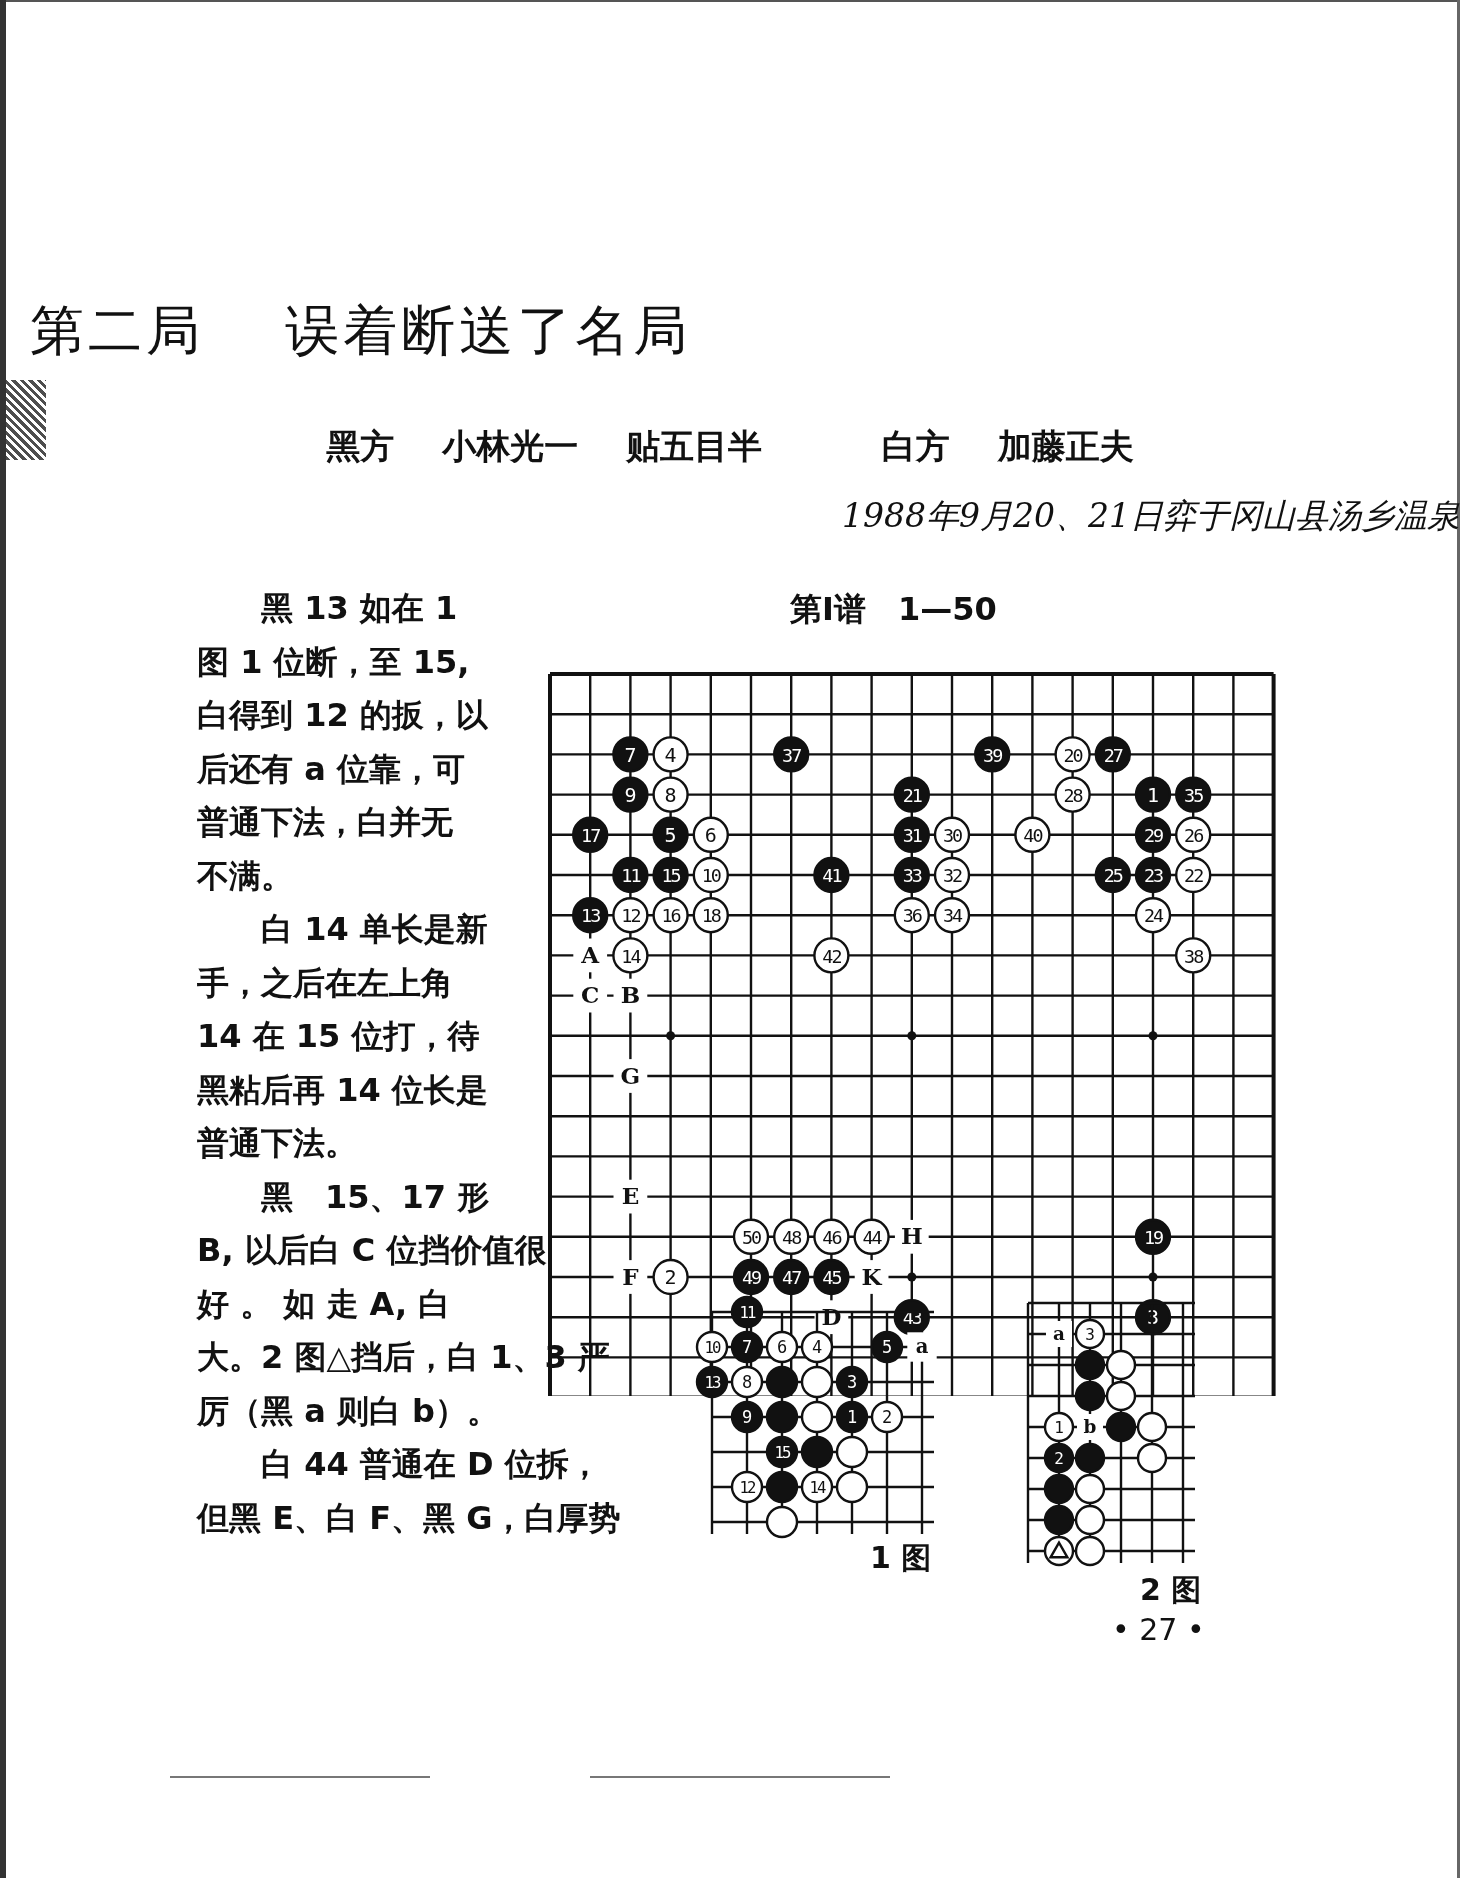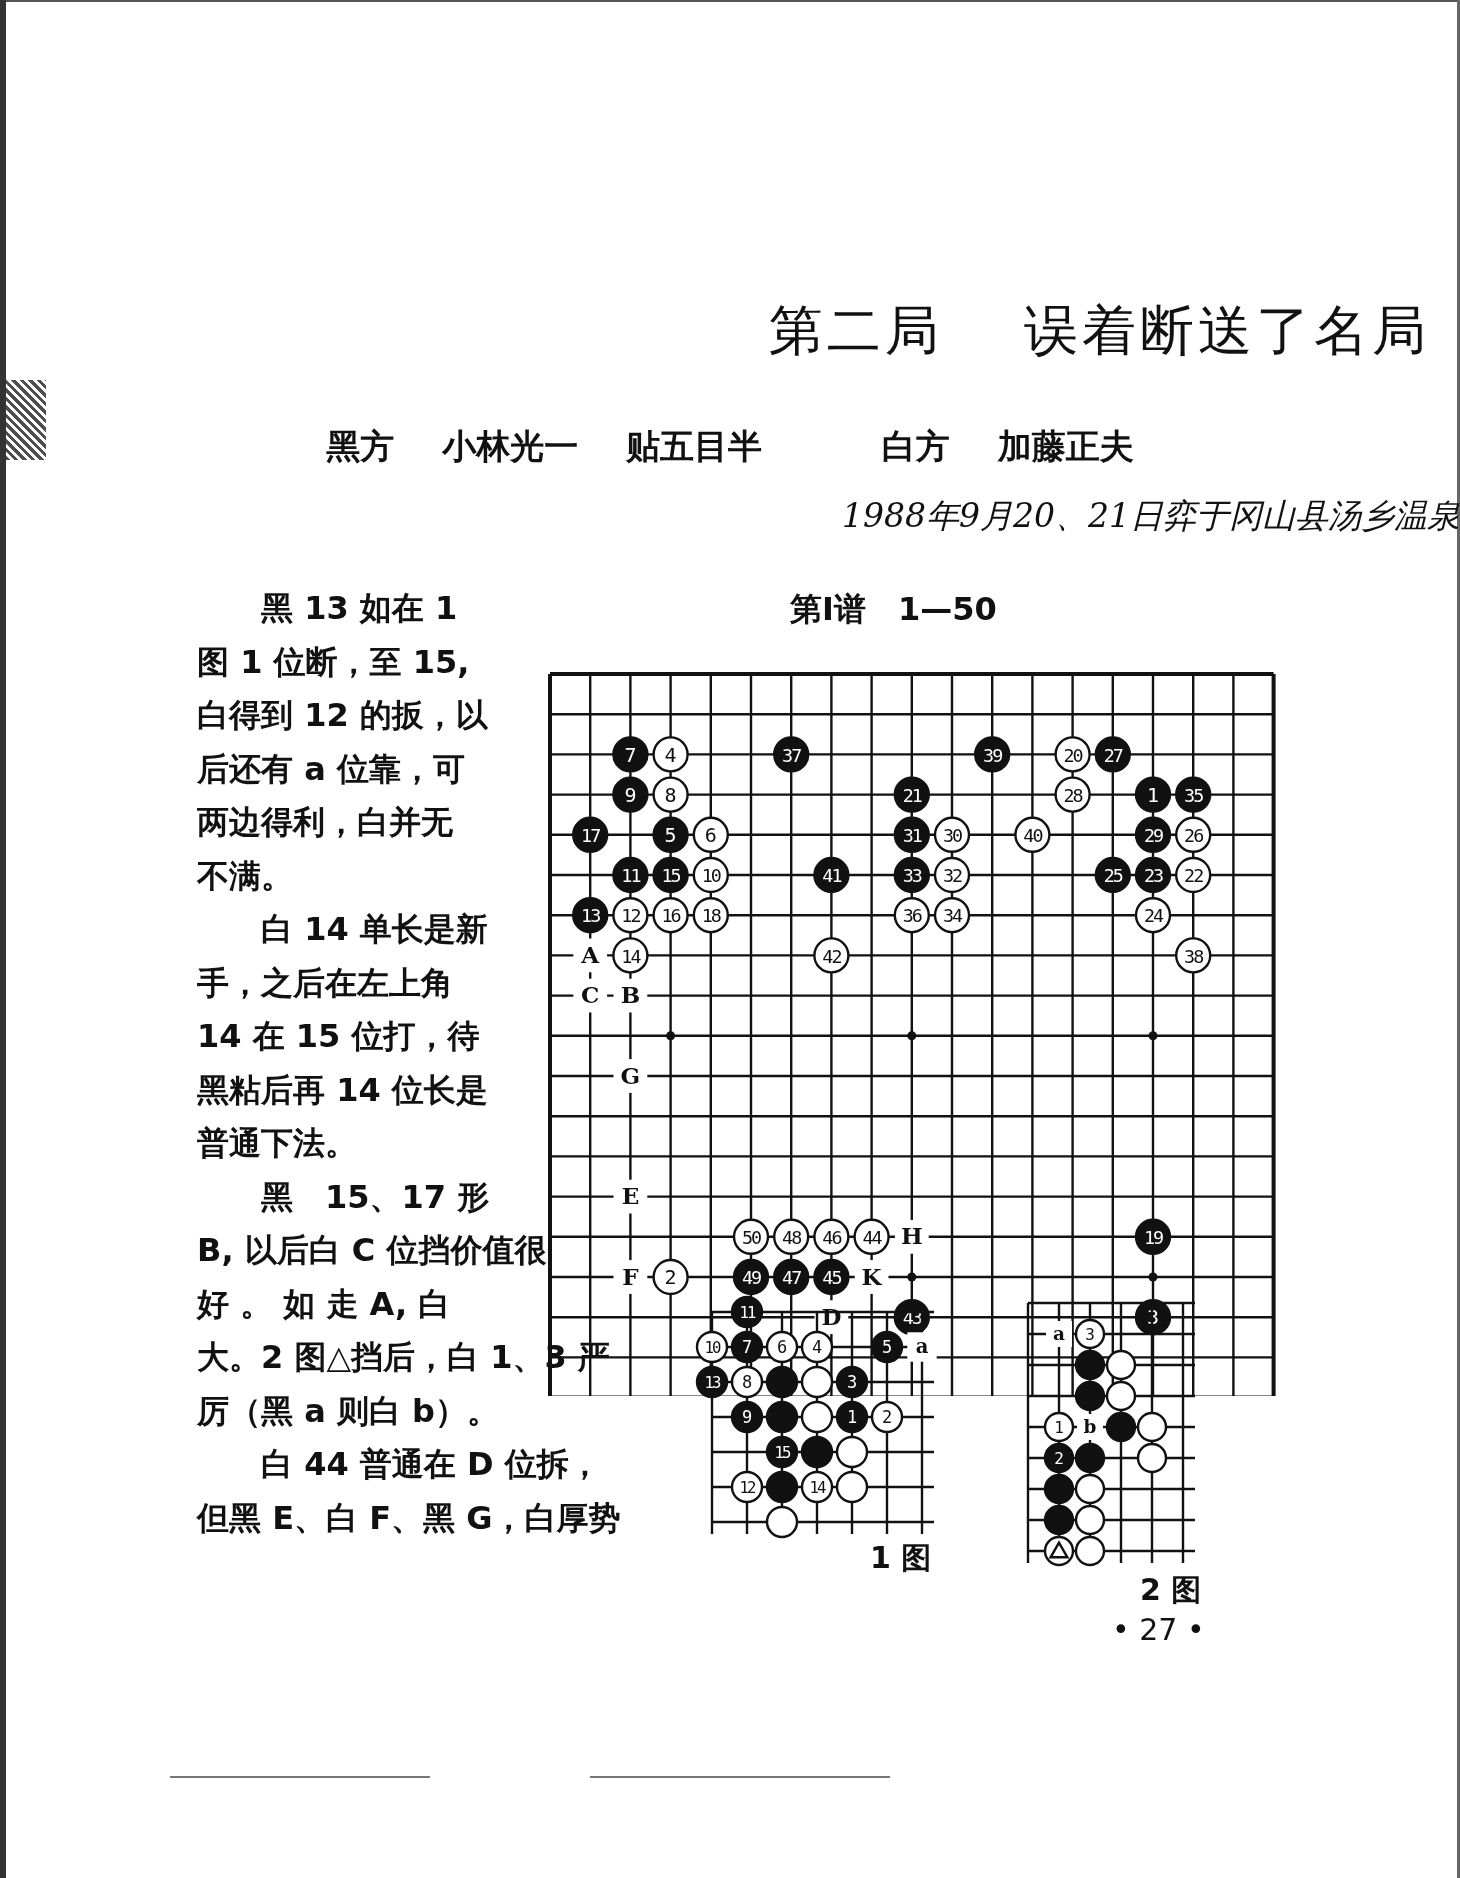--- a/index.html
+++ b/index.html
@@ -1,21 +1,21 @@
 <!DOCTYPE html>
 <html><head>
 <meta charset="utf-8">
 <style>
   html,body{margin:0;padding:0;background:#fff;}
   body{width:1460px;height:1878px;position:relative;overflow:hidden;font-family:"DejaVu Serif","Liberation Serif",serif;color:#111;}
   .frame-left{position:absolute;left:0;top:0;width:6px;height:1878px;background:#333;}
   .frame-top{position:absolute;left:0;top:0;width:1460px;height:2px;background:#555;}
   .frame-right{position:absolute;right:0;top:0;width:3px;height:1878px;background:#666;}
   .smudge{position:absolute;left:6px;top:380px;width:40px;height:80px;background:repeating-linear-gradient(45deg,#222 0 3px,#fff 3px 6px);opacity:.8;}
-  .title{position:absolute;left:0;width:1460px;top:295px;text-align:right;font-size:54px;letter-spacing:4px;font-family:"DejaVu Sans","Liberation Sans",sans-serif;}
+  .title{position:absolute;left:0;width:1460px;top:295px;text-align:left;font-size:54px;letter-spacing:4px;font-family:"DejaVu Sans","Liberation Sans",sans-serif;}
   .title span{margin:0 30px;}
   .players{position:absolute;top:424px;left:0;width:1460px;text-align:center;font-size:34px;font-weight:bold;font-family:"DejaVu Sans","Liberation Sans",sans-serif;}
   .players span{margin:12px 18px;}
   .date{position:absolute;top:494px;left:0;width:1460px;text-align:right;font-size:33px;font-style:italic;}
   .col-text{position:absolute;left:160px;top:582px;width:490px;font-size:32px;line-height:53.5px;font-weight:bold;font-family:"DejaVu Sans","Liberation Sans",sans-serif;margin-left:37px;}
   .pline{display:block;white-space:nowrap;}
   .diagram-title{position:absolute;top:588px;left:790px;font-size:32px;font-weight:bold;font-family:"DejaVu Sans","Liberation Sans",sans-serif;text-align:right;}
   .board-wrap{position:absolute;left:540px;top:656px;}
   .fig1{position:absolute;left:690px;top:1290px;}
   .fig2{position:absolute;left:1020px;top:1295px;}
@@ -44,21 +44,21 @@
   <span>加藤正夫</span>
 </div>
 
 <div class="date">1988年9月20、21日弈于冈山县汤乡温泉</div>
 
 <div class="col-text" id="commentary">
     <span class="pline">　　黑 13 如在 1</span>
     <span class="pline">图 1 位断，至 15,</span>
     <span class="pline">白得到 12 的扳，以</span>
     <span class="pline">后还有 a 位靠，可</span>
-    <span class="pline">两边得利，白并无</span>
+    <span class="pline">普通下法，白并无</span>
     <span class="pline">不满。</span>
     <span class="pline">　　白 14 单长是新</span>
     <span class="pline">手，之后在左上角</span>
     <span class="pline">14 在 15 位打，待</span>
     <span class="pline">黑粘后再 14 位长是</span>
     <span class="pline">普通下法。</span>
     <span class="pline">　　黑　15、17 形</span>
     <span class="pline">B, 以后白 C 位挡价值很</span>
     <span class="pline">好 。 如 走 A, 白</span>
     <span class="pline">大。2 图△挡后，白 1、3 严</span>

